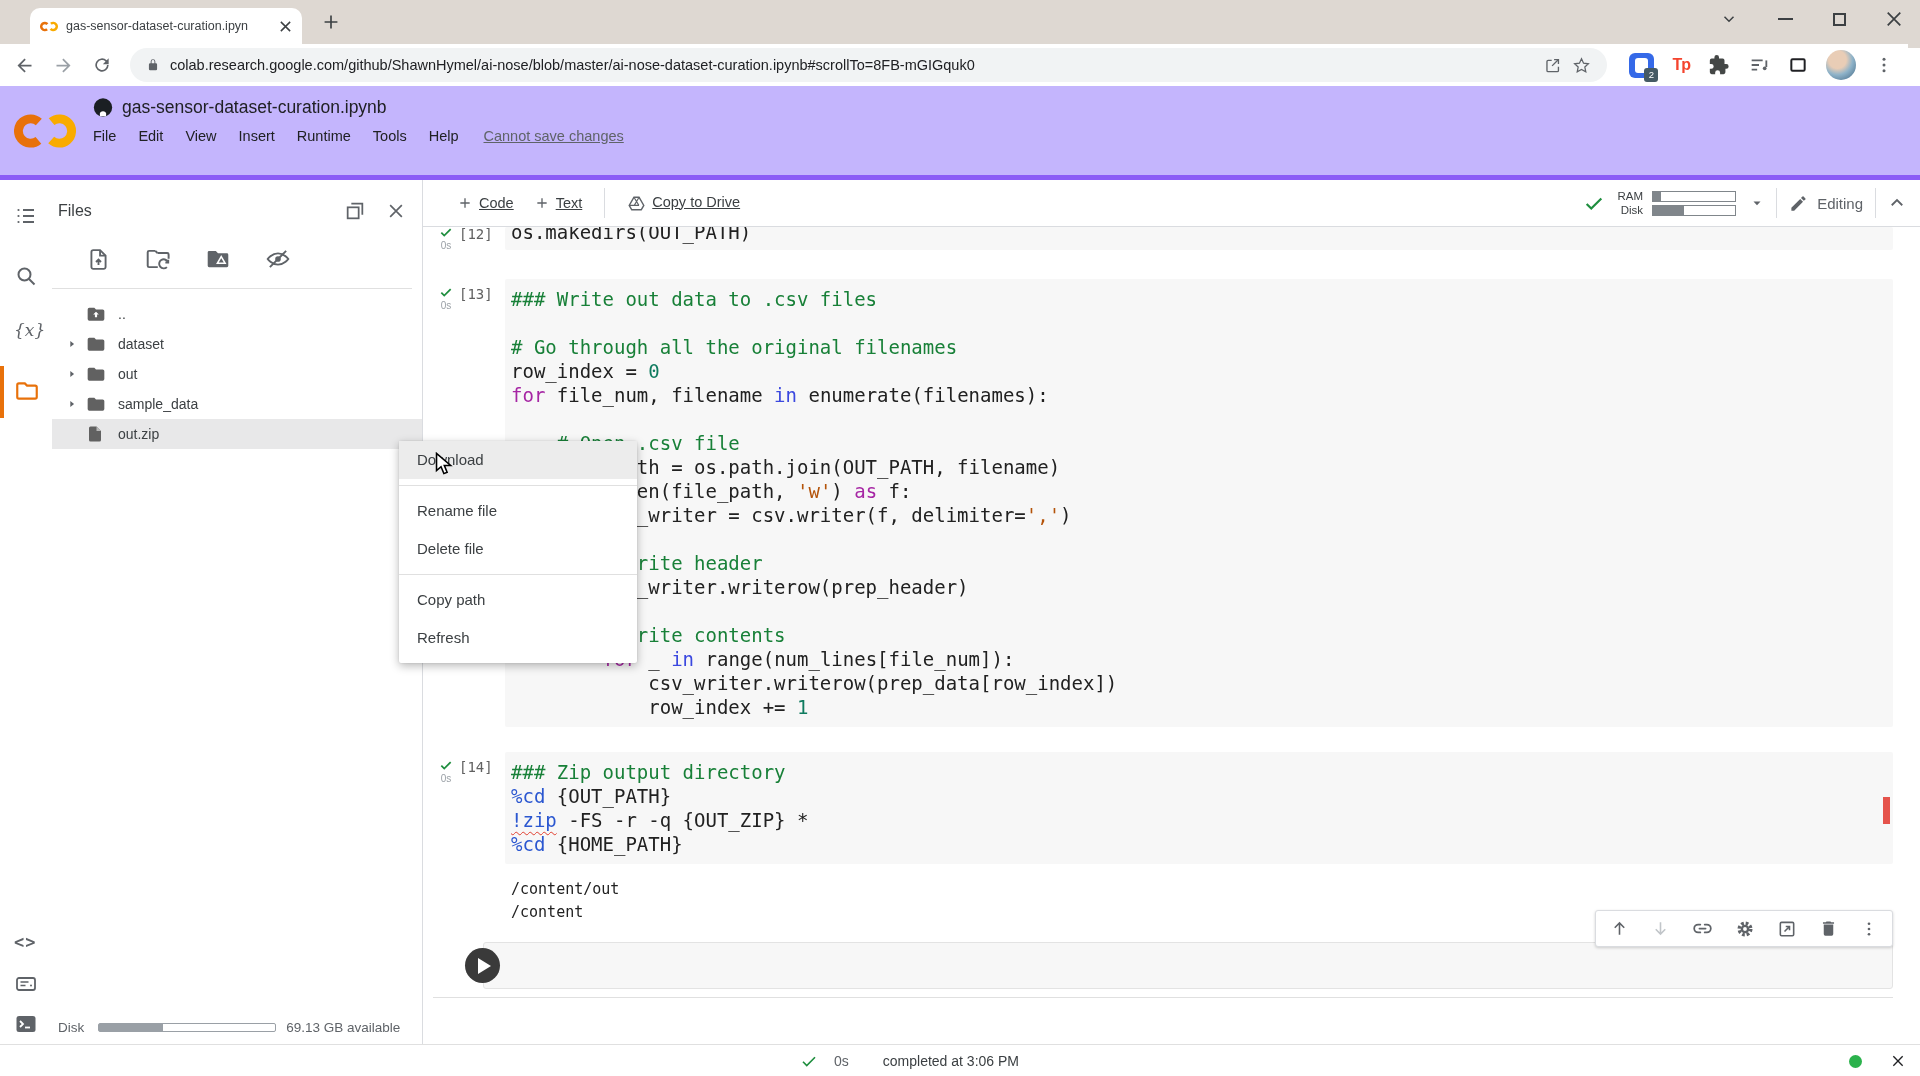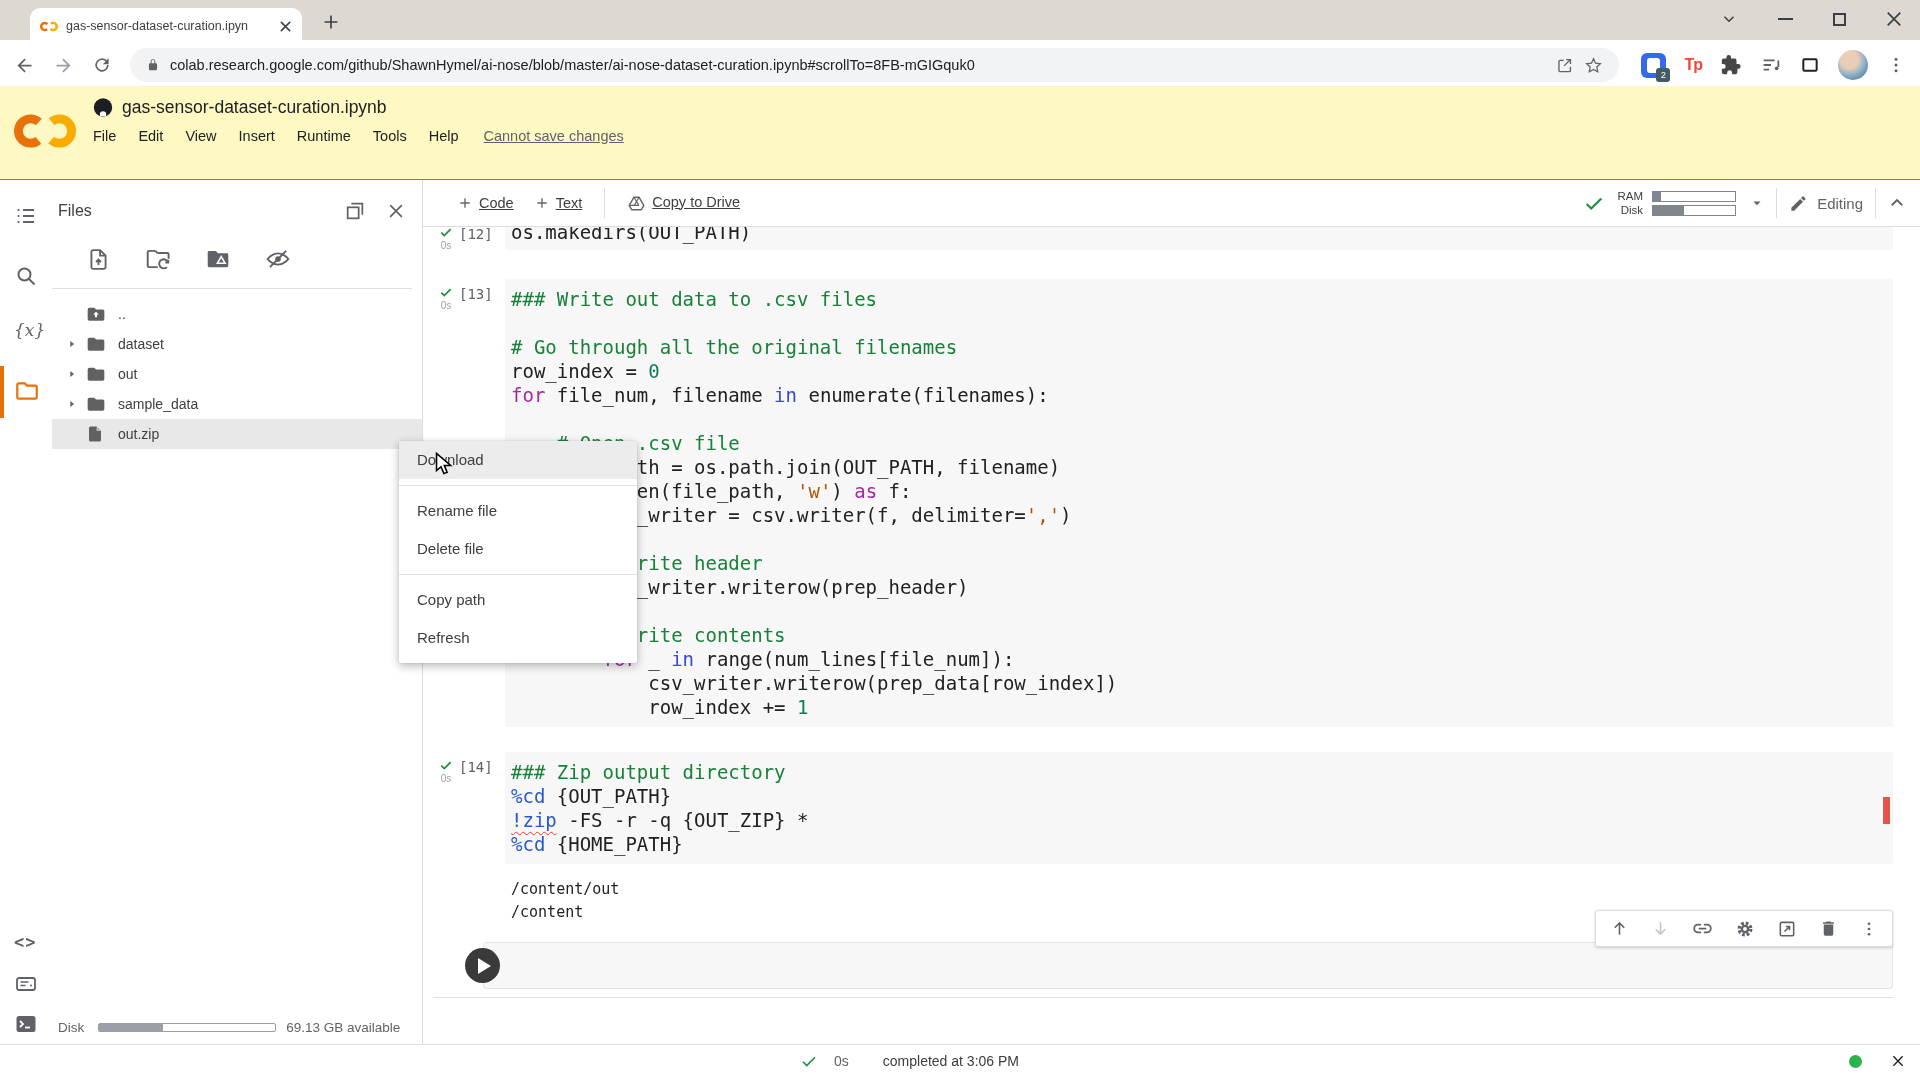--- a/index.html
+++ b/index.html
@@ -1,48 +1,48 @@
 <!DOCTYPE html>
 <html><head>
 <meta charset="utf-8">
 <style>
   * { margin:0; padding:0; box-sizing:border-box; }
   html,body { width:1920px; height:1076px; overflow:hidden; background:#fff;
               font-family:"Liberation Sans", sans-serif; }
 
   
-  .tabstrip { position:absolute; top:0; left:0; right:0; height:40px; background:#ded8d2; }
+  .tabstrip { position:absolute; top:0; left:0; right:0; height:48px; background:#ded8d2; }
   .tab { position:absolute; left:30px; top:8px; width:272px; height:36px; background:#fff;
          border-radius:10px 10px 0 0; display:flex; align-items:center; padding:0 10px; gap:8px; }
   .tab-title { flex:1; font-size:12.5px; color:#3c4043; white-space:nowrap; overflow:hidden; }
   .tab-close, .win-x { color:#3c4043; }
   .newtab { position:absolute; left:320px; top:11px; }
   .win-controls { position:absolute; right:18px; top:10px; display:flex; align-items:center; gap:40px; }
   .min-bar { width:15px; border-top:2px solid #3c4043; }
   .max-box { width:13px; height:13px; border:2px solid #3c4043; }
 
-  .addrbar { position:absolute; top:44px; left:0; right:0; height:42px; background:#fff;
+  .addrbar { position:absolute; top:44px; left:0; right:12px; height:42px; background:#fff;
              display:flex; align-items:center; padding:0 14px; gap:18px; }
   .omnibox { flex:1; height:34px; background:#f1f3f4; border-radius:17px; display:flex;
              align-items:center; padding:0 16px; gap:10px; }
   .url-text { font-size:14.5px; color:#202124; flex:1; white-space:nowrap; overflow:hidden; }
   .ext-group { display:flex; align-items:center; gap:18px; padding-left:4px; }
   .ext-shield { position:relative; width:25px; height:25px; border-radius:6px; background:#3569e8; }
   .ext-shield .inner { position:absolute; left:6px; top:5px; width:13px; height:15px;
                        background:#fff; border-radius:3px; }
   .ext-badge { position:absolute; right:-4px; bottom:-4px; min-width:14px; height:14px;
                background:#455a64; color:#fff; font-size:9.5px; display:flex; align-items:center;
                justify-content:center; border-radius:3px; padding:0 2px; }
   .tp-logo { font-weight:800; font-size:16px; color:#f4442e; letter-spacing:-1px; }
   .avatar-sm { width:30px; height:30px; border-radius:50%;
                background:radial-gradient(circle at 38% 32%, #e9cdb6 0 32%, #8fb3c9 55%, #3c627f); }
 
   
-  .colab-header { position:absolute; top:86px; left:0; right:0; height:94px; background:#fef9c3;
-                  border-bottom:1px solid #8b5cf6; }
+  .colab-header { position:absolute; top:86px; left:0; right:0; height:94px; background:#c4b5fd;
+                  border-bottom:5px solid #8b5cf6; }
   .co-logo { position:absolute; left:14px; top:22px; }
   .header-main { position:absolute; left:92px; top:10px; }
   .title-row { display:flex; align-items:center; gap:8px; }
   .nb-title { font-size:17.5px; color:#202124; }
   .menu-row { display:flex; align-items:center; margin-top:5px; margin-left:-10px;text-align:center; }
   .menu-item { font-size:14.5px; color:#202124; padding:5px 11px; cursor:default; }
   .save-status { font-size:14.5px; color:#5f6368; text-decoration:underline; margin-left:14px; }
   .header-right { position:absolute; right:18px; top:22px; display:flex; align-items:center; gap:24px; }
   .share-btn { display:flex; align-items:center; gap:8px; font-size:15px; color:#3c4043; }
   .avatar-ring { width:46px; height:46px; border-radius:50%; padding:3px;

